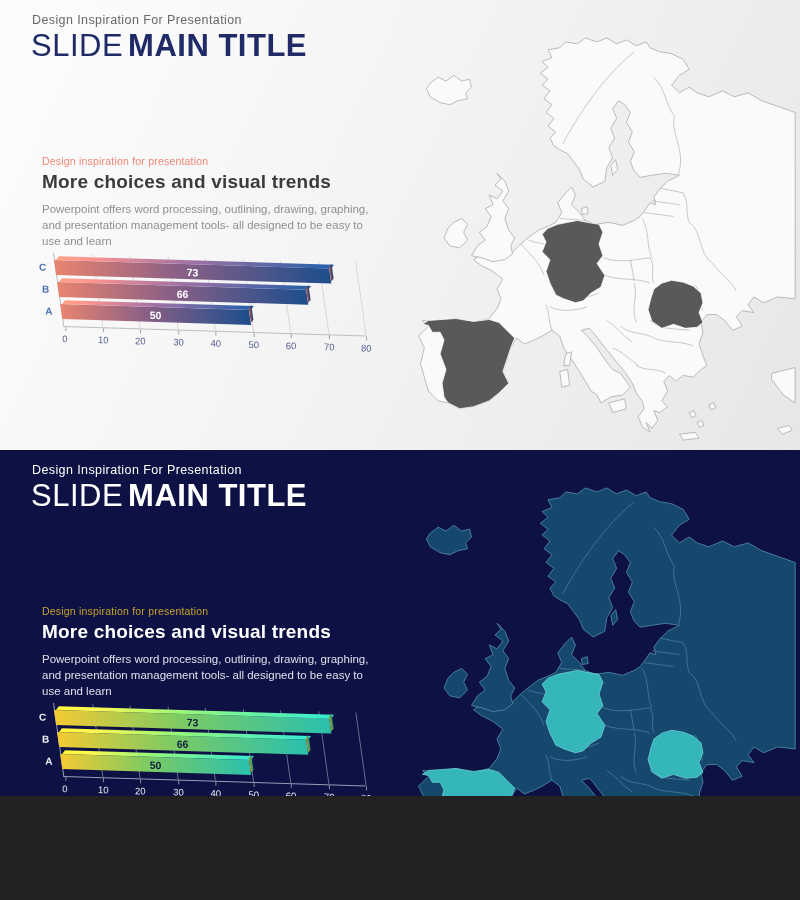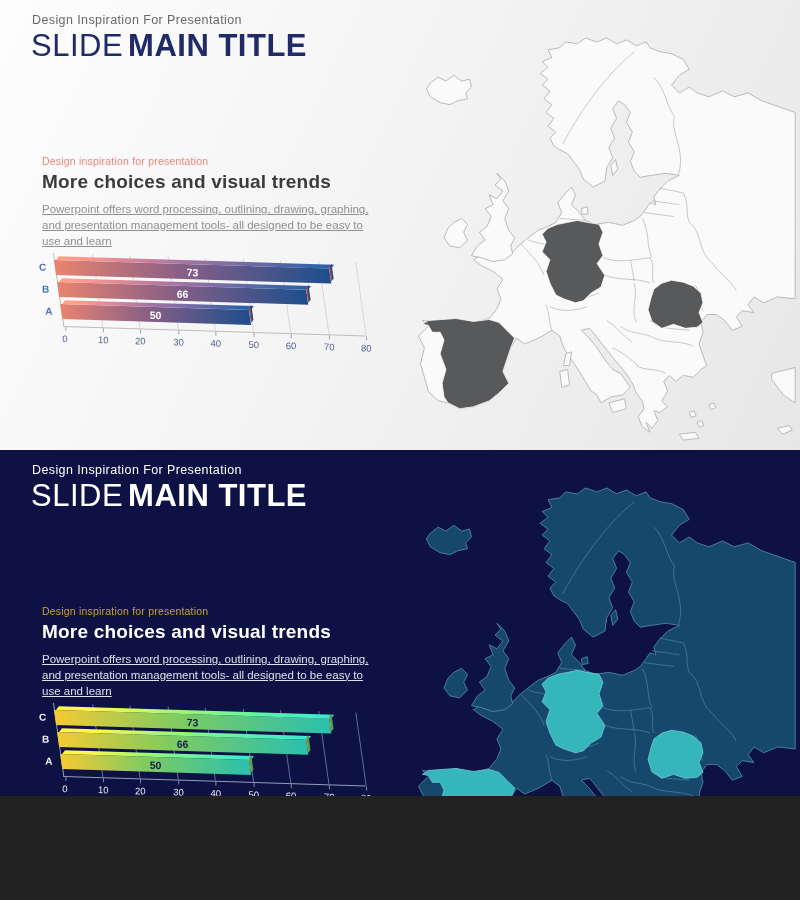--- a/index.html
+++ b/index.html
@@ -19,21 +19,21 @@
   .title .t2{font-weight:800;margin-left:5px;}
 
   
   .section{position:absolute;left:42px;top:155px;width:336px;}
   .sec-kicker{font-size:10.5px;margin-bottom:4px;letter-spacing:.2px;}
   .light .sec-kicker{color:#ee8577;}
   .dark .sec-kicker{color:#c9a22b;}
   .sec-head{font-size:19px;font-weight:700;margin-bottom:9px;letter-spacing:.2px;}
   .light .sec-head{color:#3b3b3b;}
   .dark .sec-head{color:#ffffff;}
-  .sec-body{margin:0;font-size:11.5px;line-height:1.38;text-decoration:underline;}
+  .sec-body{margin:0;font-size:11.5px;line-height:1.38;}
   .light .sec-body{color:#8f8f8f;}
   .dark .sec-body{color:#dde0ea;}
 
   
   .chart{position:absolute;left:34px;top:250px;width:345px;height:112px;}
   .plot{position:absolute;left:20px;top:10px;width:300px;height:90px;
         transform:skewX(8deg) skewY(1.8deg);transform-origin:0 0;}
   .grid{position:absolute;left:0;top:-7px;width:100%;height:73px;border-bottom:1.3px solid;border-left:1px solid;}
   .gridline{position:absolute;top:0;bottom:0;width:1px;}
   .rows{position:absolute;left:0;top:0;width:100%;}

